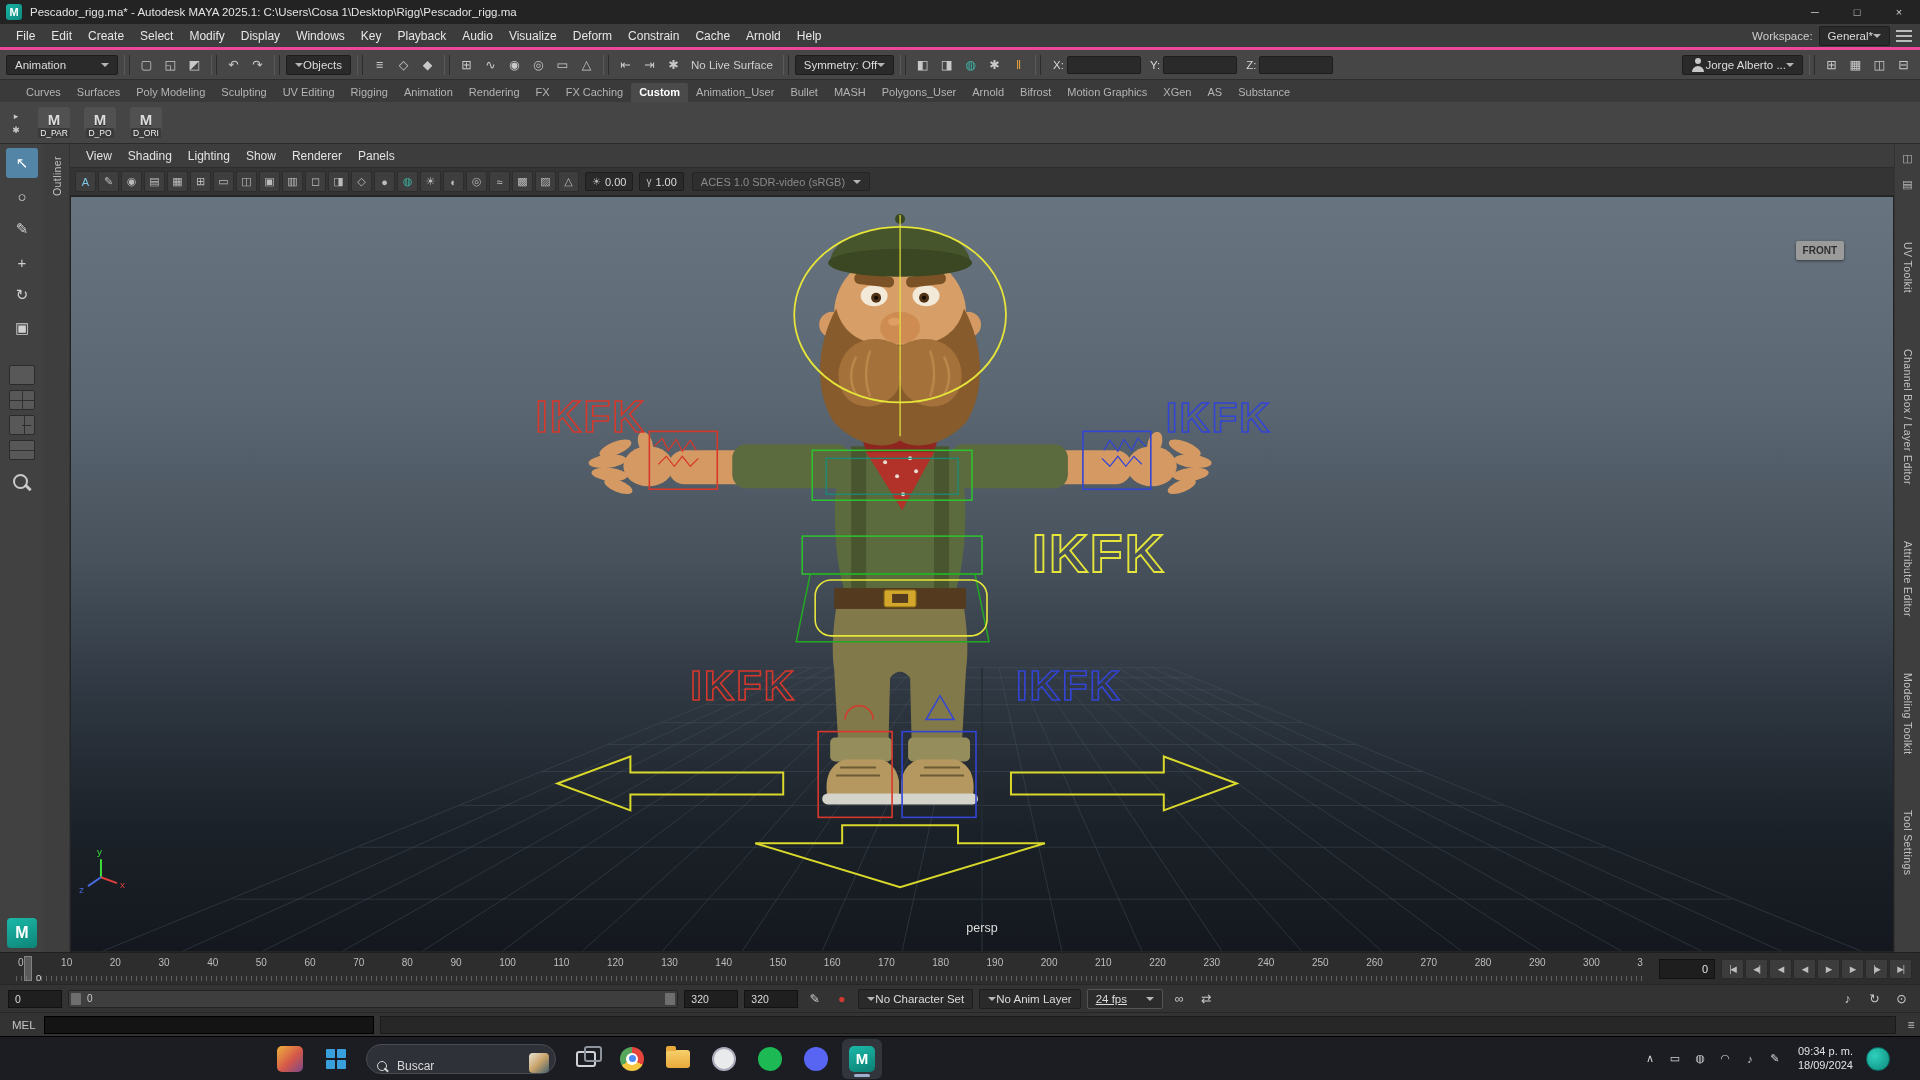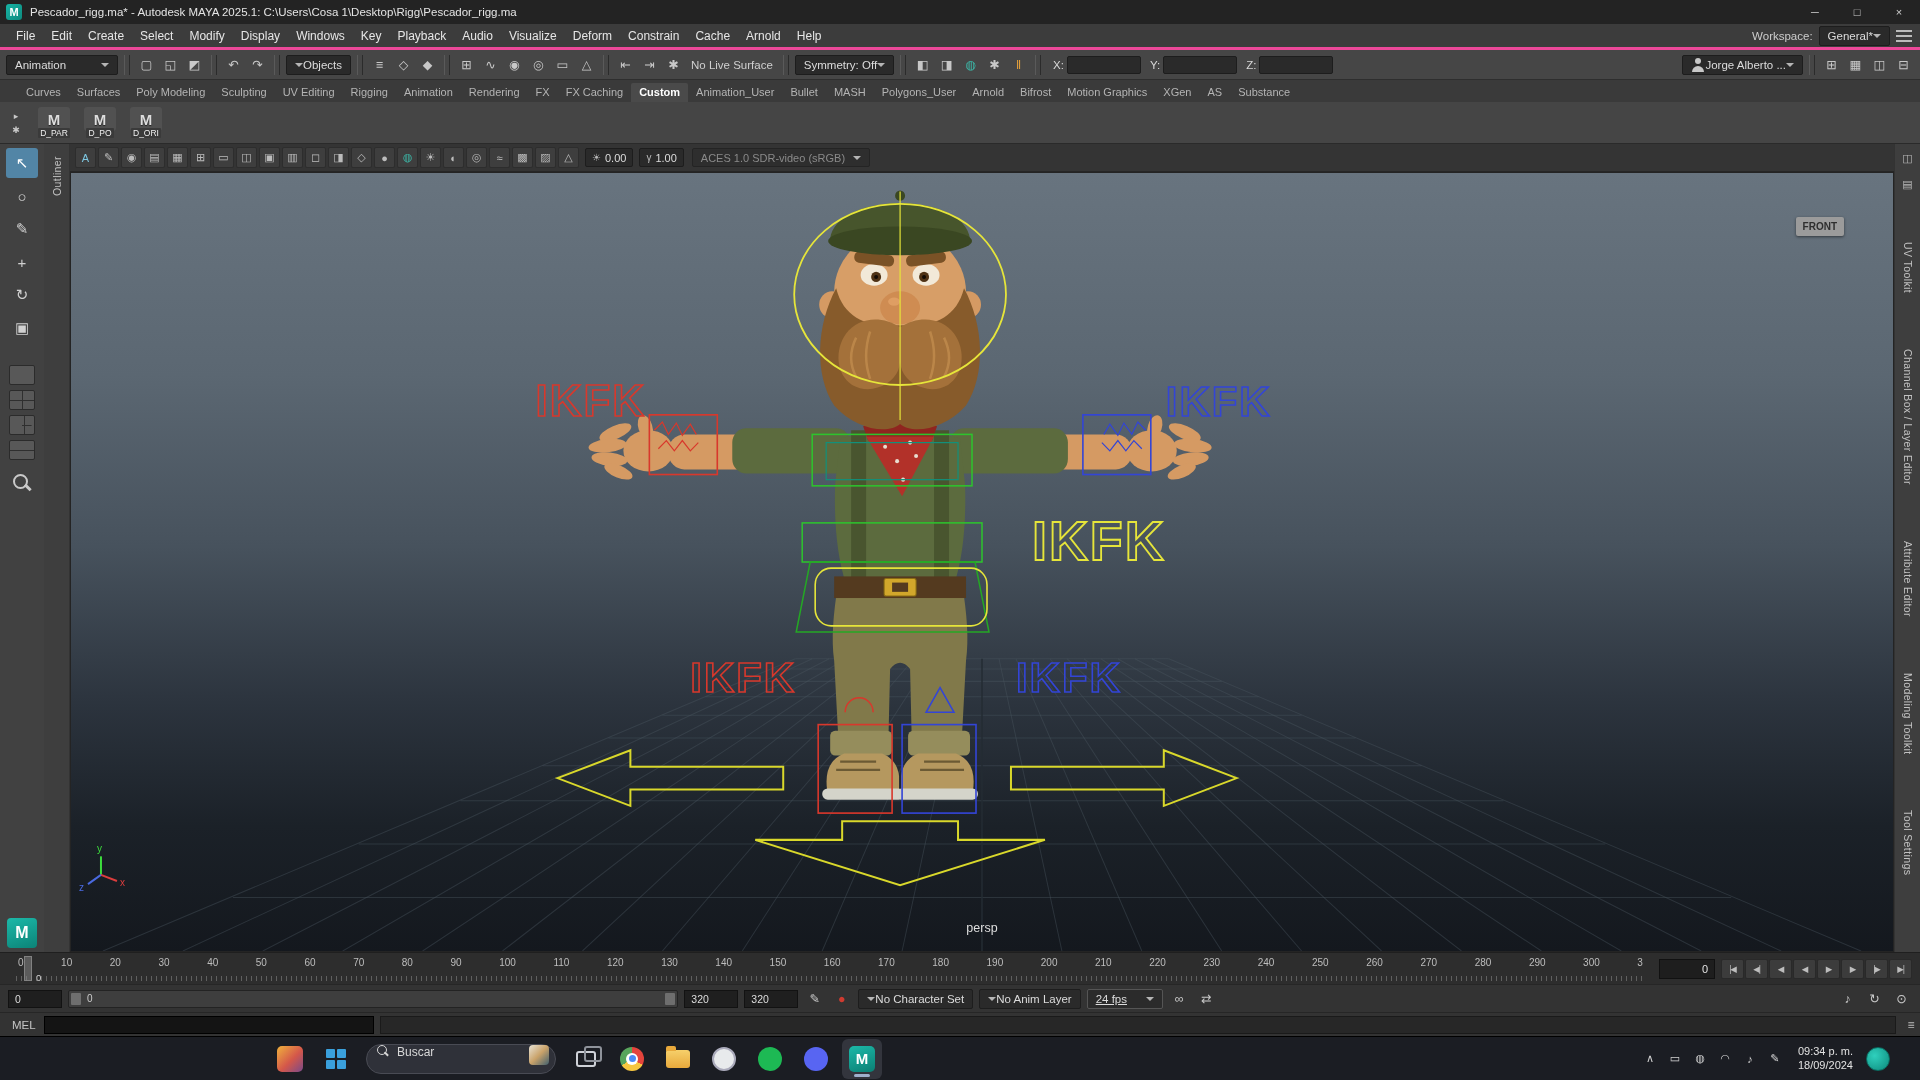--- a/index.html
+++ b/index.html
@@ -116,21 +116,21 @@
   .cmd-hist { width:18px; color:#bbb; font-size:12px; text-align:center; }
 
   
   .taskbar { height:44px; background:#1b1d23; border-top:1px solid #000; display:flex; align-items:center; padding-left:270px; gap:6px; }
   .tb-app { width:40px; height:40px; display:grid; place-items:center; position:relative; border-radius:6px; }
   .tb-app.active { background:#33353d; }
   .tb-app.active::after { content:""; position:absolute; bottom:2px; left:50%; transform:translateX(-50%); width:16px; height:3px; border-radius:2px; background:#9fb0cc; }
   .widgets-ico { width:26px; height:26px; border-radius:5px; background:linear-gradient(135deg,#f0b13c,#d4574a 55%,#7a4a8a); }
   .start-ico { width:20px; height:20px; display:grid; grid-template-columns:1fr 1fr; gap:2px; }
   .start-ico span { background:#3aa0dc; border-radius:1px; }
-  .search-pill { width:190px; height:30px; border-radius:15px; background:#2f3139; border:1px solid #494b54; display:flex; align-items:flex-start; gap:8px; padding:0 6px 0 10px; margin:0 4px; }
+  .search-pill { width:190px; height:30px; border-radius:15px; background:#2f3139; border:1px solid #494b54; display:flex; align-items:flex-end; gap:8px; padding:0 6px 0 10px; margin:0 4px; }
   .search-mag { width:12px; height:12px; position:relative; flex:none; }
   .search-mag::before { content:""; position:absolute; width:8px; height:8px; border:1.5px solid #d6d6d6; border-radius:50%; }
   .search-mag::after { content:""; position:absolute; left:7px; top:8px; width:5px; height:1.5px; background:#d6d6d6; transform:rotate(45deg); }
   .search-text { color:#d8d8d8; font-size:12px; flex:1; }
   .search-img { width:20px; height:20px; border-radius:4px; background:linear-gradient(135deg,#e8e3d6,#caa36a 50%,#41606e); }
   .taskview-ico { width:20px; height:16px; border:2px solid #cfd2d8; border-radius:3px; position:relative; background:#1b1d23; }
   .taskview-ico::after { content:""; position:absolute; left:6px; top:-7px; width:14px; height:12px; border:2px solid #8f939b; border-radius:3px; }
   .chrome-ico { width:24px; height:24px; border-radius:50%; background:conic-gradient(#e4443c 0 33%, #f7c63f 33% 66%, #58a55c 66% 100%); position:relative; }
   .chrome-ico::before { content:""; position:absolute; inset:6px; background:#fff; border-radius:50%; }
   .chrome-ico::after { content:""; position:absolute; inset:8.5px; background:#4c8bf5; border-radius:50%; }
@@ -311,20 +311,28 @@
       <span class="lb two"></span>
       <span class="mag"></span>
       <span class="maya-badge">M</span>
     </div>
 
     <div class="left-strip">
       <span class="vtab">Outliner</span>
     </div>
 
     <div class="viewport">
+      <div class="panel-menubar">
+        <span class="panel-menu">View</span>
+          <span class="panel-menu">Shading</span>
+          <span class="panel-menu">Lighting</span>
+          <span class="panel-menu">Show</span>
+          <span class="panel-menu">Renderer</span>
+          <span class="panel-menu">Panels</span>
+      </div>
       <div class="panel-toolbar">
         <span class="pi" style="color: rgb(126, 200, 227);">A</span>
           <span class="pi">✎</span>
           <span class="pi">◉</span>
           <span class="pi">▤</span>
           <span class="pi">▦</span>
           <span class="pi">⊞</span>
           <span class="pi">▭</span>
           <span class="pi">◫</span>
           <span class="pi">▣</span>

